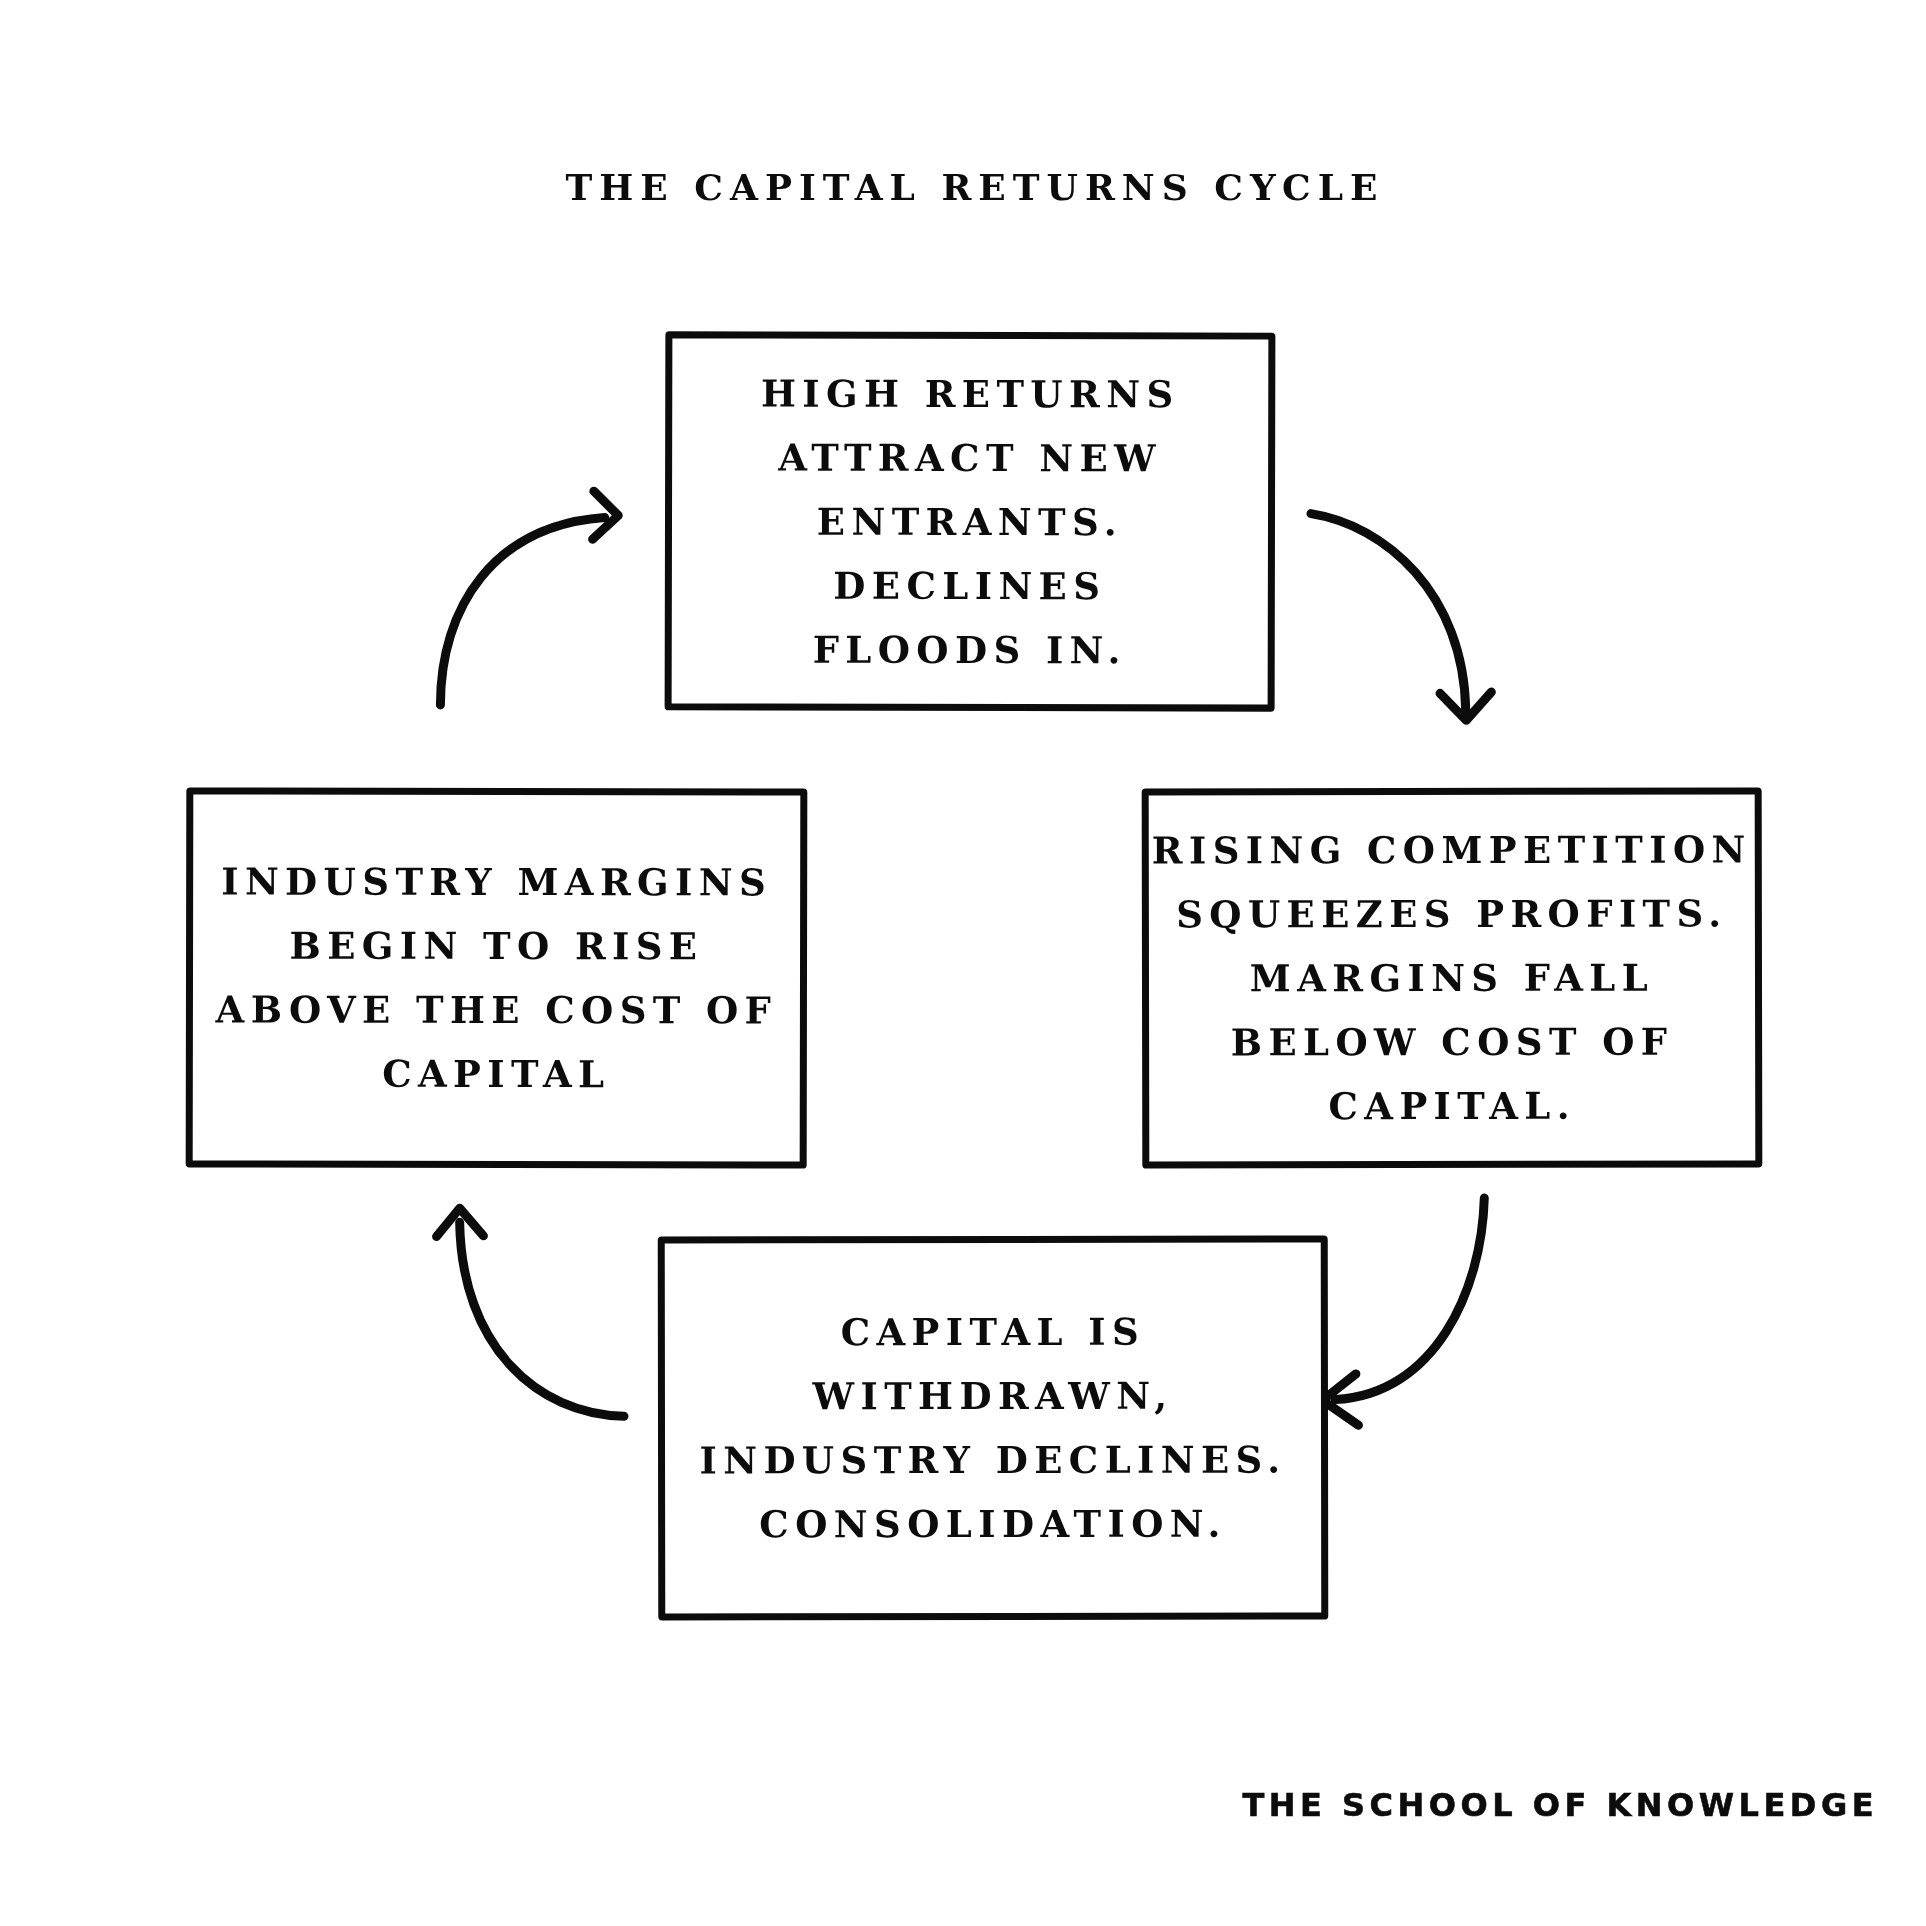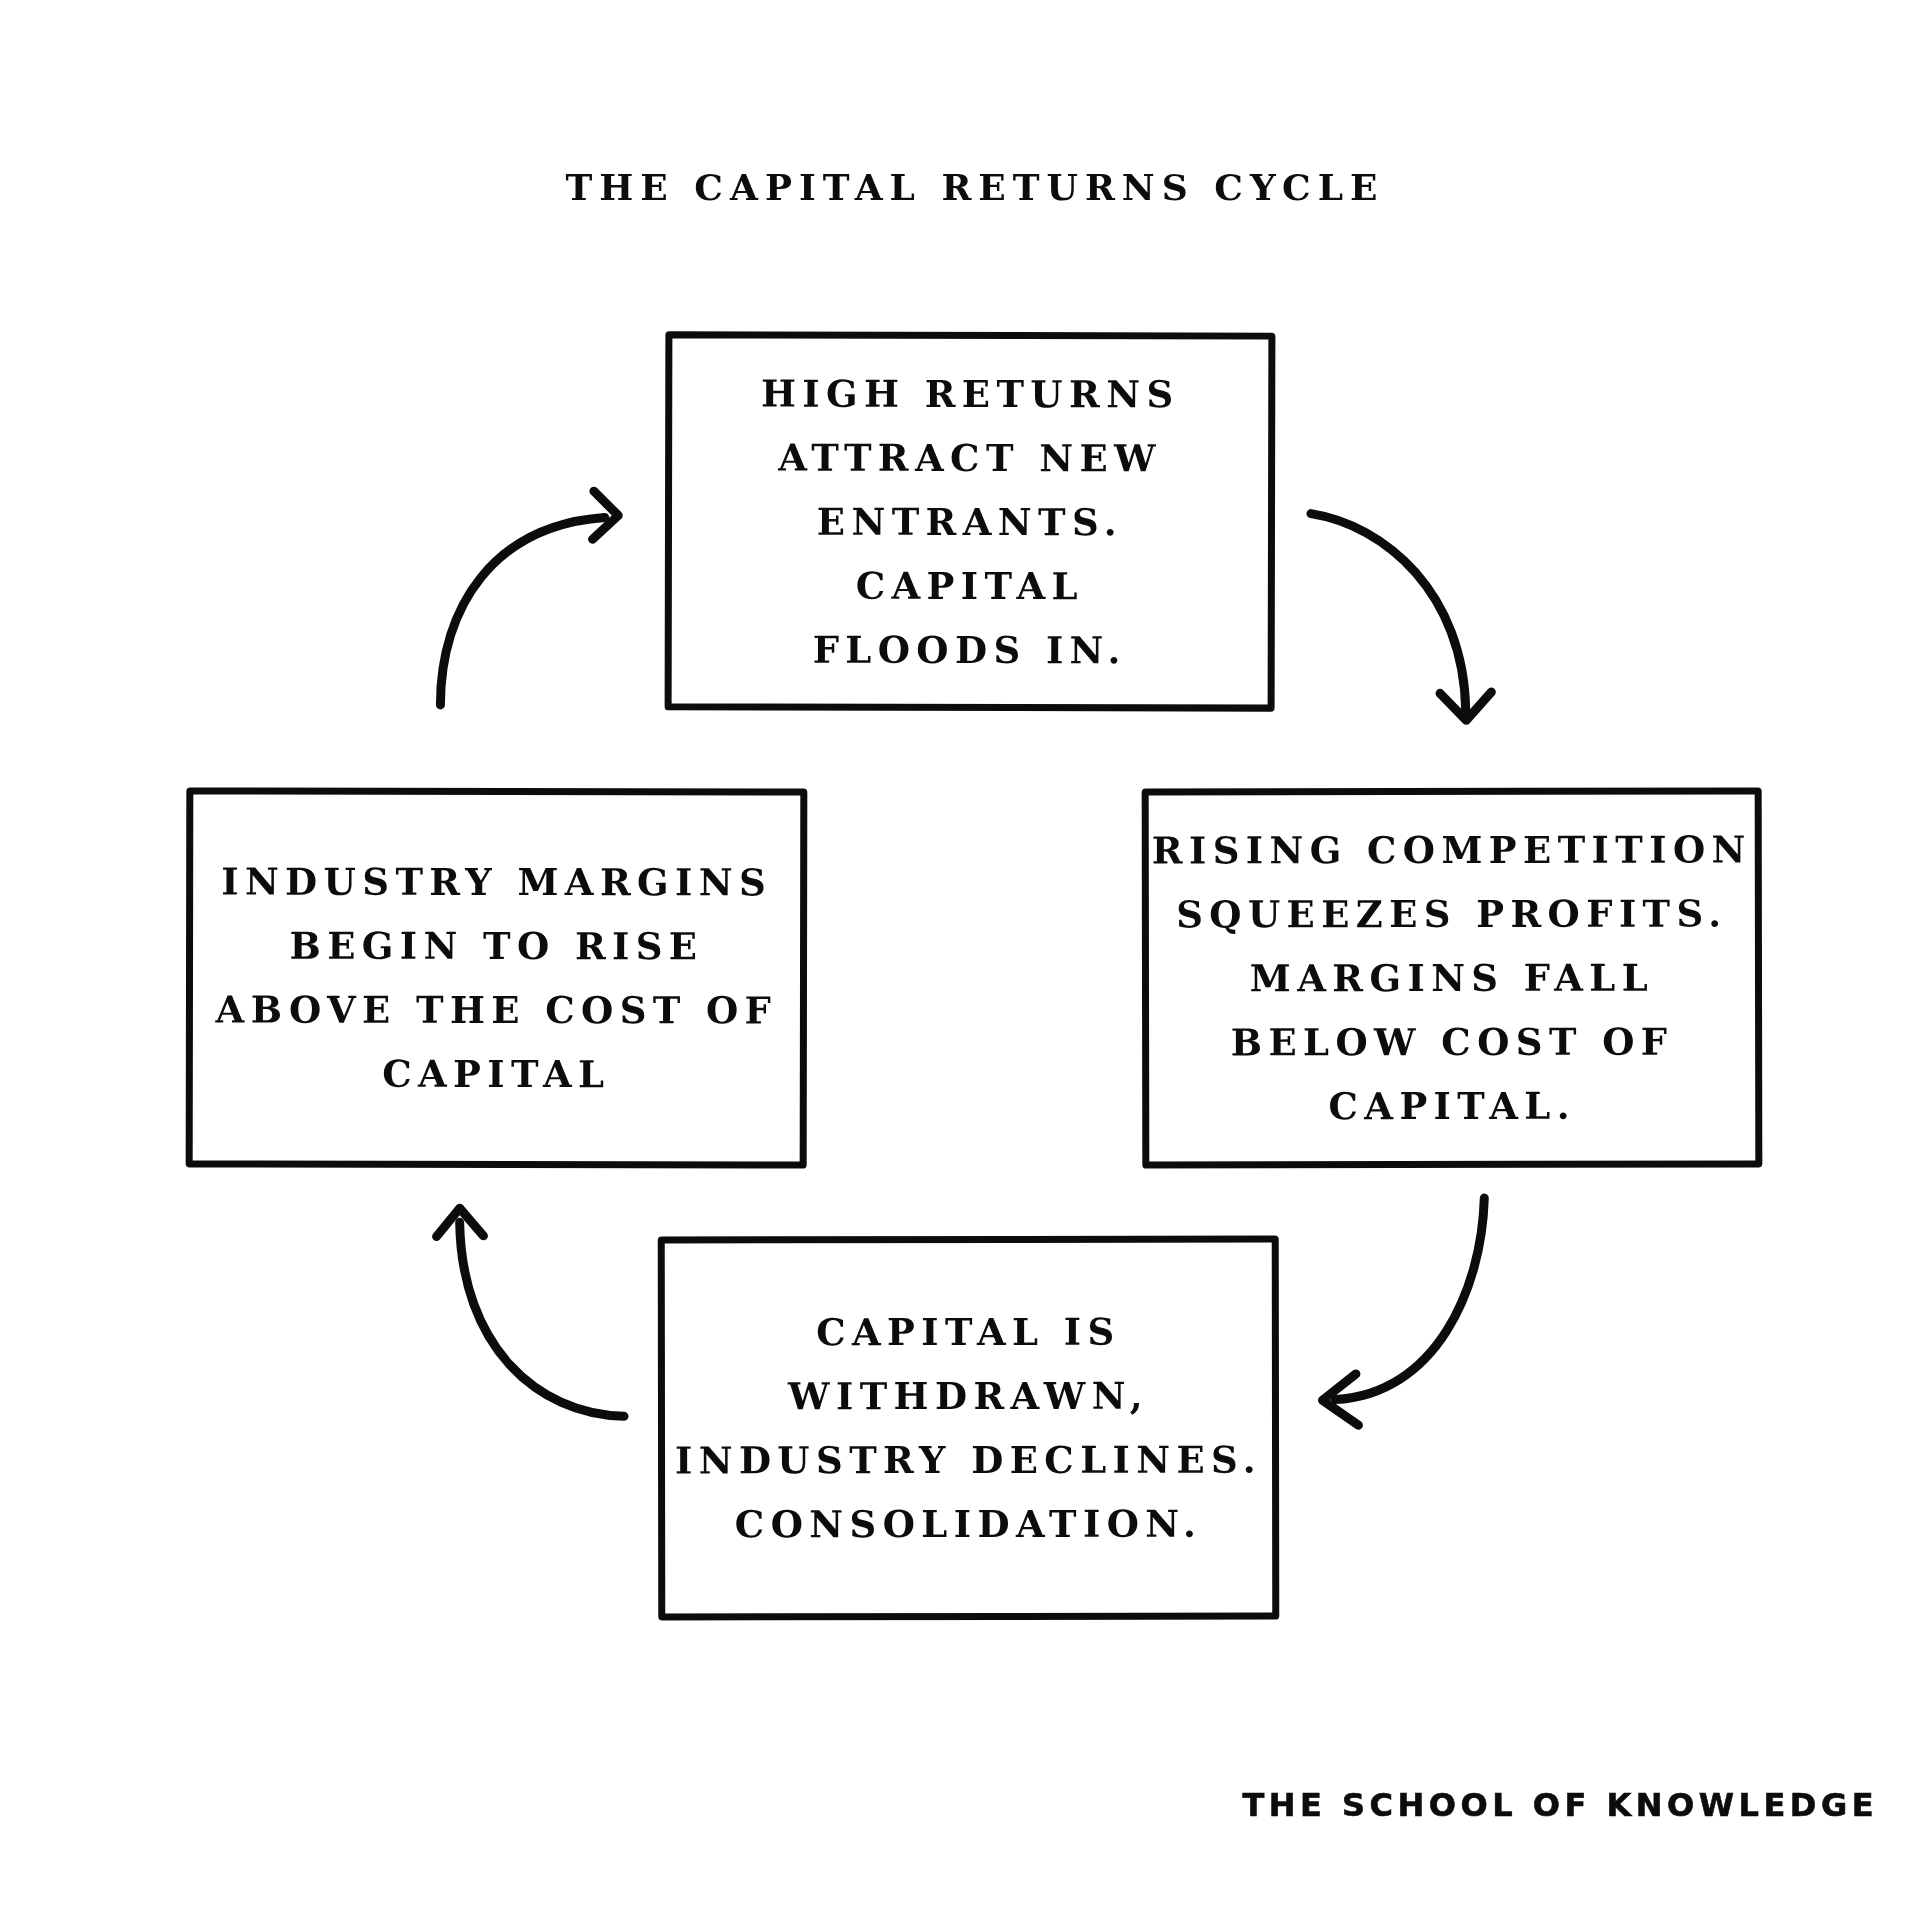--- a/index.html
+++ b/index.html
@@ -61,21 +61,21 @@
     font-size: 37px;
     line-height: 64px;
     letter-spacing: 6.4px;
     text-align: center;
     white-space: pre-line;
     color: #0c0c0c;
   }
   #box-top    { left: 665px; top: 332px;  width: 610px; height: 379px; transform: rotate(0.12deg); }
   #box-right  { left: 1142px; top: 788px; width: 620px; height: 380px; transform: rotate(-0.10deg); }
   #box-left   { left: 186px;  top: 788px; width: 621px; height: 380px; transform: rotate(0.10deg); }
-  #box-bottom { left: 658px; top: 1236px; width: 621px; height: 384px; transform: rotate(-0.08deg); }
+  #box-bottom { left: 658px; top: 1236px; width: 670px; height: 384px; transform: rotate(-0.08deg); }
   .footer {
     position: absolute;
     top: 1786px;
     right: 48px;
     font-family: "DejaVu Sans", "Liberation Sans", sans-serif;
     font-weight: bold;
     font-size: 32px;
     letter-spacing: 4.5px;
     color: #0c0c0c;
     -webkit-text-stroke: 0.6px #0c0c0c;
@@ -105,21 +105,21 @@
     <g>
       <path d="M 972 2206 C 835 2203 719 2095 716 1904"></path>
       <polyline points="680 1926 716 1882 753 1925"></polyline>
     </g>
   </svg>
 
   <div id="box-top" class="cycle-box">
     <div class="box-text">HIGH RETURNS
 ATTRACT NEW
 ENTRANTS.
-CAPITAL
+DECLINES
 FLOODS IN.</div>
   </div>
 
   <div id="box-right" class="cycle-box">
     <div class="box-text">RISING COMPETITION
 SQUEEZES PROFITS.
 MARGINS FALL
 BELOW COST OF
 CAPITAL.</div>
   </div>

